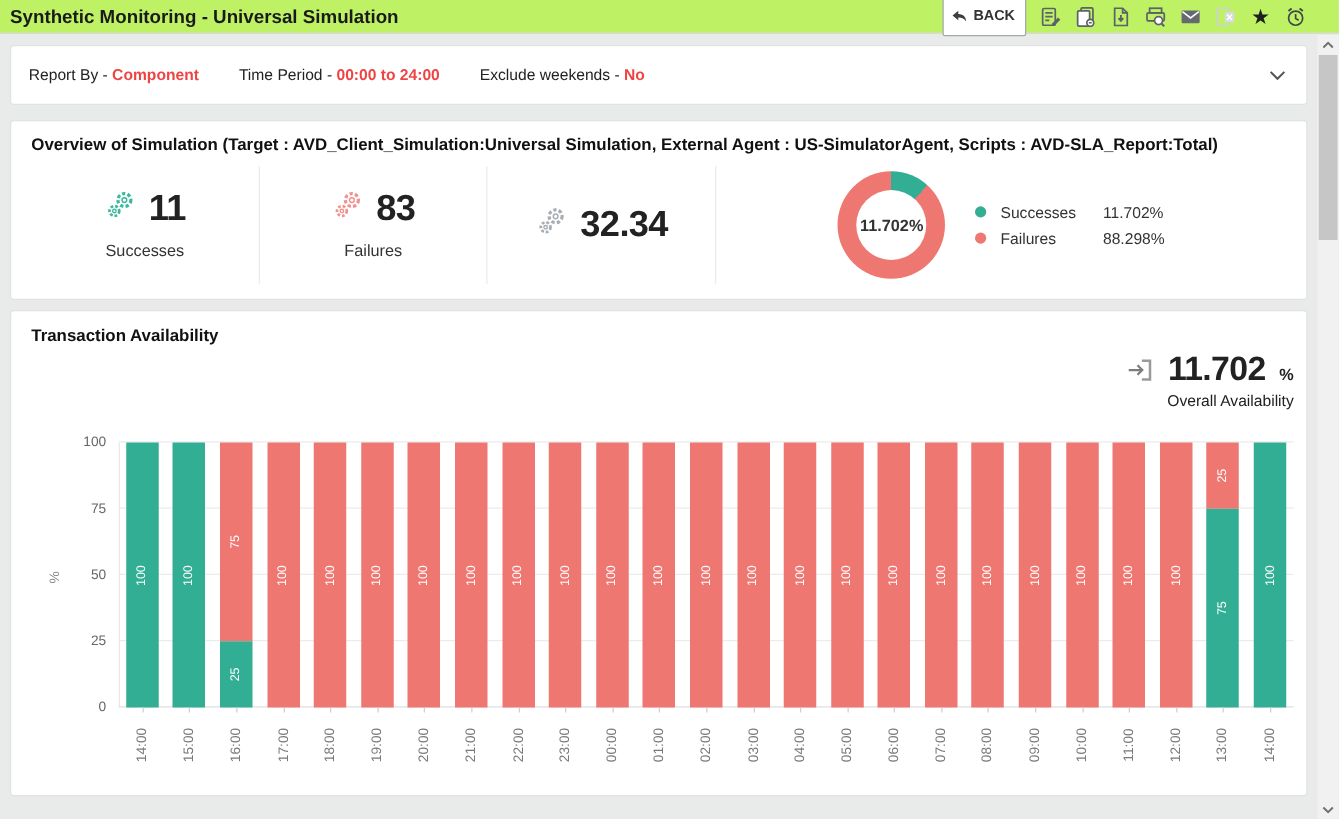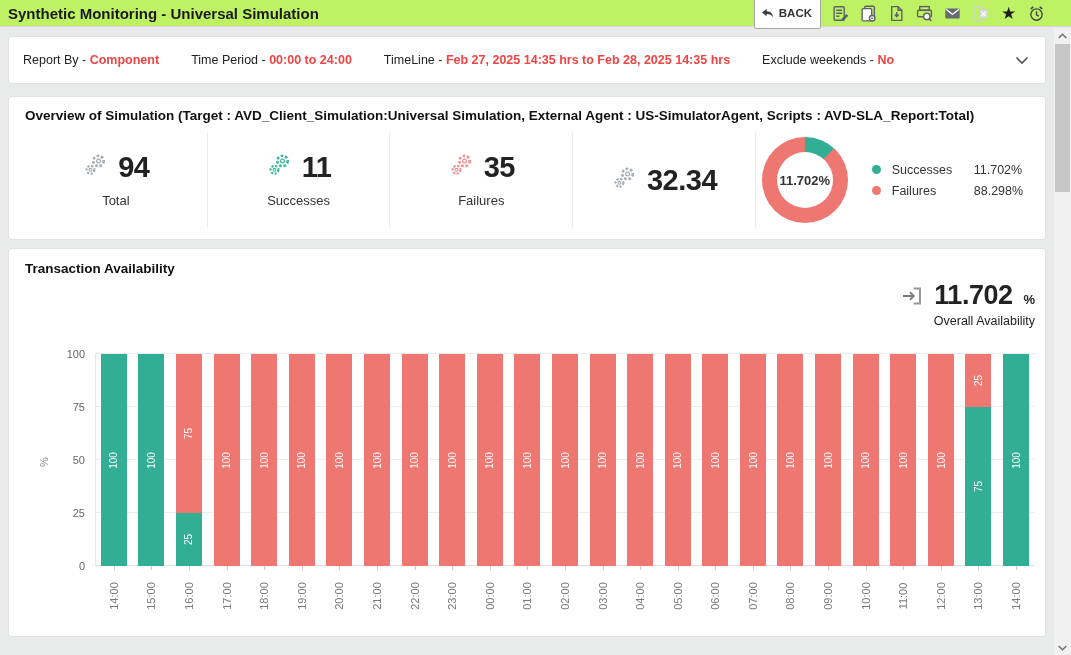--- a/index.html
+++ b/index.html
@@ -157,67 +157,54 @@
     </span>
   </div>
 </div>
 
 <div class="viewport">
 
   <div class="card filter-card">
     <div class="filter-items">
         <span class="filter-item"><span>Report By - </span><b>Component</b></span>
         <span class="filter-item"><span>Time Period - </span><b>00:00 to 24:00</b></span>
-        <span class="filter-item"><span>TimeLine - </span><b>Feb 27, 2025 14:35 hrs to Feb 28, 2025 14:35 hrs</b></span>
         <span class="filter-item"><span>Exclude weekends - </span><b>No</b></span>
       </div>
     <span class="filter-chevron">
       <svg width="14" height="9" viewBox="0 0 14 9" fill="none">
           <path d="M1.5 1.5L7 7l5.5-5.5" stroke="#555" stroke-width="1.6"></path>
         </svg>
     </span>
   </div>
 
   <div class="card overview-card">
     <div class="section-title">Overview of Simulation (Target : AVD_Client_Simulation:Universal Simulation, External Agent : US-SimulatorAgent, Scripts : AVD-SLA_Report:Total)</div>
     <div class="stats-row">
 
-      <div class="stat-cell">
-          <div class="stat-top">
-            <span><svg width="27" height="27" viewBox="0 0 27 27" fill="none">
-                <circle cx="16.5" cy="9" r="5.2" stroke="#a7adb3" stroke-width="2.6" stroke-dasharray="2.6 1.8"></circle>
-                <circle cx="16.5" cy="9" r="1.9" stroke="#a7adb3" stroke-width="1.2"></circle>
-                <circle cx="8.5" cy="17.8" r="3.9" stroke="#a7adb3" stroke-width="2.2" stroke-dasharray="2.2 1.5"></circle>
-                <circle cx="8.5" cy="17.8" r="1.4" stroke="#a7adb3" stroke-width="1.1"></circle>
-              </svg></span>
-            <span class="stat-value">94</span>
-          </div>
-          <div class="stat-label">Total</div>
-        </div>
         <div class="stat-cell">
           <div class="stat-top">
             <span><svg width="27" height="27" viewBox="0 0 27 27" fill="none">
                 <circle cx="16.5" cy="9" r="5.2" stroke="#3cb89c" stroke-width="2.6" stroke-dasharray="2.6 1.8"></circle>
                 <circle cx="16.5" cy="9" r="1.9" stroke="#3cb89c" stroke-width="1.2"></circle>
                 <circle cx="8.5" cy="17.8" r="3.9" stroke="#3cb89c" stroke-width="2.2" stroke-dasharray="2.2 1.5"></circle>
                 <circle cx="8.5" cy="17.8" r="1.4" stroke="#3cb89c" stroke-width="1.1"></circle>
               </svg></span>
             <span class="stat-value">11</span>
           </div>
           <div class="stat-label">Successes</div>
         </div>
         <div class="stat-cell">
           <div class="stat-top">
             <span><svg width="27" height="27" viewBox="0 0 27 27" fill="none">
                 <circle cx="16.5" cy="9" r="5.2" stroke="#f2928e" stroke-width="2.6" stroke-dasharray="2.6 1.8"></circle>
                 <circle cx="16.5" cy="9" r="1.9" stroke="#f2928e" stroke-width="1.2"></circle>
                 <circle cx="8.5" cy="17.8" r="3.9" stroke="#f2928e" stroke-width="2.2" stroke-dasharray="2.2 1.5"></circle>
                 <circle cx="8.5" cy="17.8" r="1.4" stroke="#f2928e" stroke-width="1.1"></circle>
               </svg></span>
-            <span class="stat-value">35</span>
+            <span class="stat-value">83</span>
           </div>
           <div class="stat-label">Failures</div>
         </div>
         <div class="stat-cell">
           <div class="stat-top">
             <span><svg width="27" height="27" viewBox="0 0 27 27" fill="none">
                 <circle cx="16.5" cy="9" r="5.2" stroke="#a7adb3" stroke-width="2.6" stroke-dasharray="2.6 1.8"></circle>
                 <circle cx="16.5" cy="9" r="1.9" stroke="#a7adb3" stroke-width="1.2"></circle>
                 <circle cx="8.5" cy="17.8" r="3.9" stroke="#a7adb3" stroke-width="2.2" stroke-dasharray="2.2 1.5"></circle>
                 <circle cx="8.5" cy="17.8" r="1.4" stroke="#a7adb3" stroke-width="1.1"></circle>

